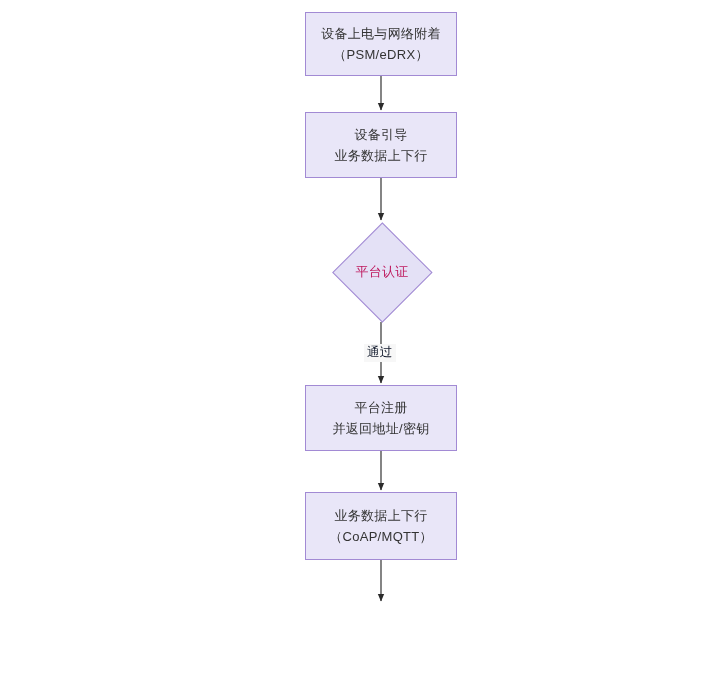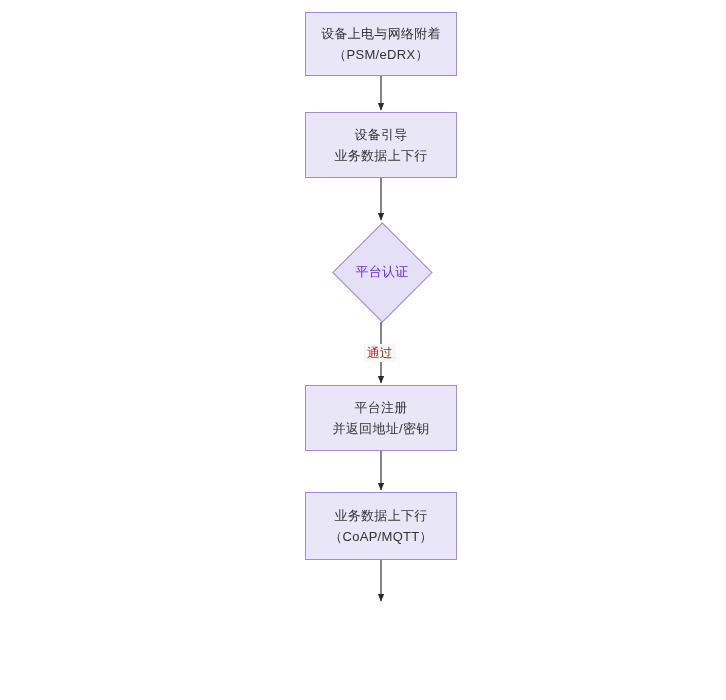--- a/index.html
+++ b/index.html
@@ -77,35 +77,36 @@
   }
   .decision-text {
     position: absolute;
     left: 0;
     top: 0;
     width: 100px;
     height: 100px;
     display: flex;
     align-items: center;
     justify-content: center;
-    color: #6d28d9;
+    color: #be185d;
     font-size: 13px;
     letter-spacing: 0.3px;
   }
 
   
   .edge-label {
     position: absolute;
     background: #f7f7f7;
-    color: #b91c1c;
+    color: #0f172a;
     font-size: 12.5px;
     line-height: 16px;
     padding: 1px 3px;
     letter-spacing: 0.3px;
     white-space: nowrap;
+    font-family: Liberation Mono, monospace;
   }
   #edge-label-pass {
     left: 355px;
     top: 344px;
   }
 
   
   .connector {
     position: absolute;
     left: 0;

